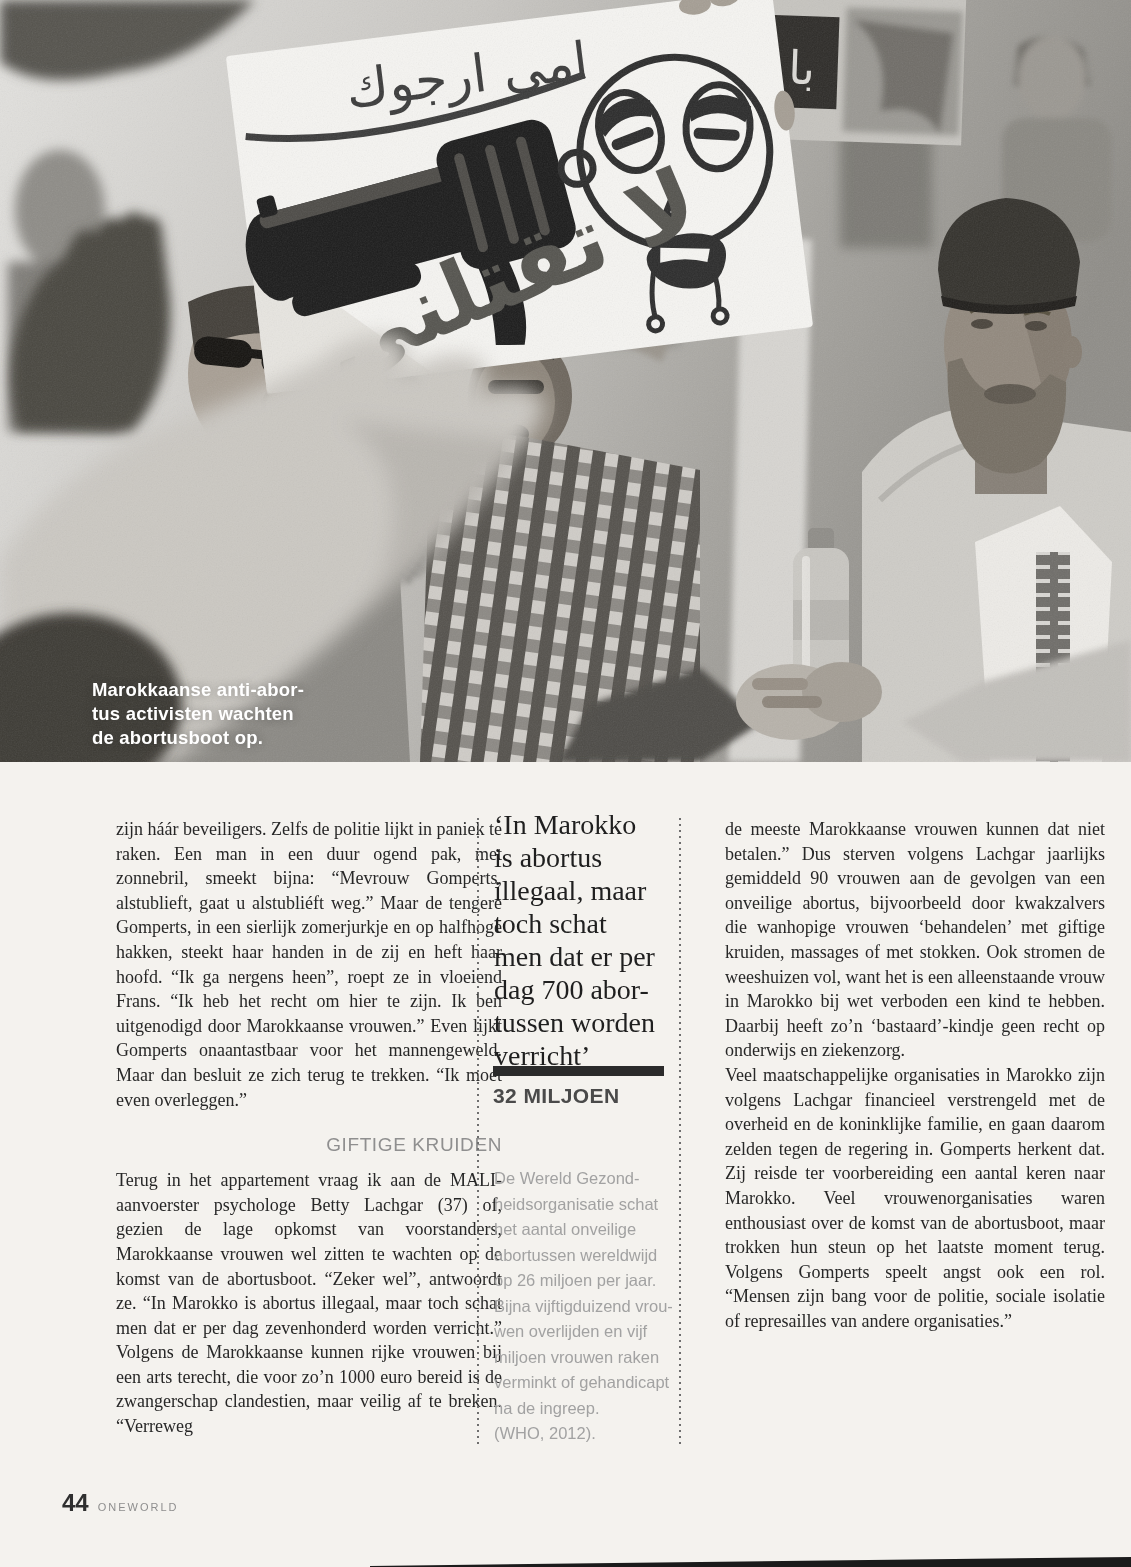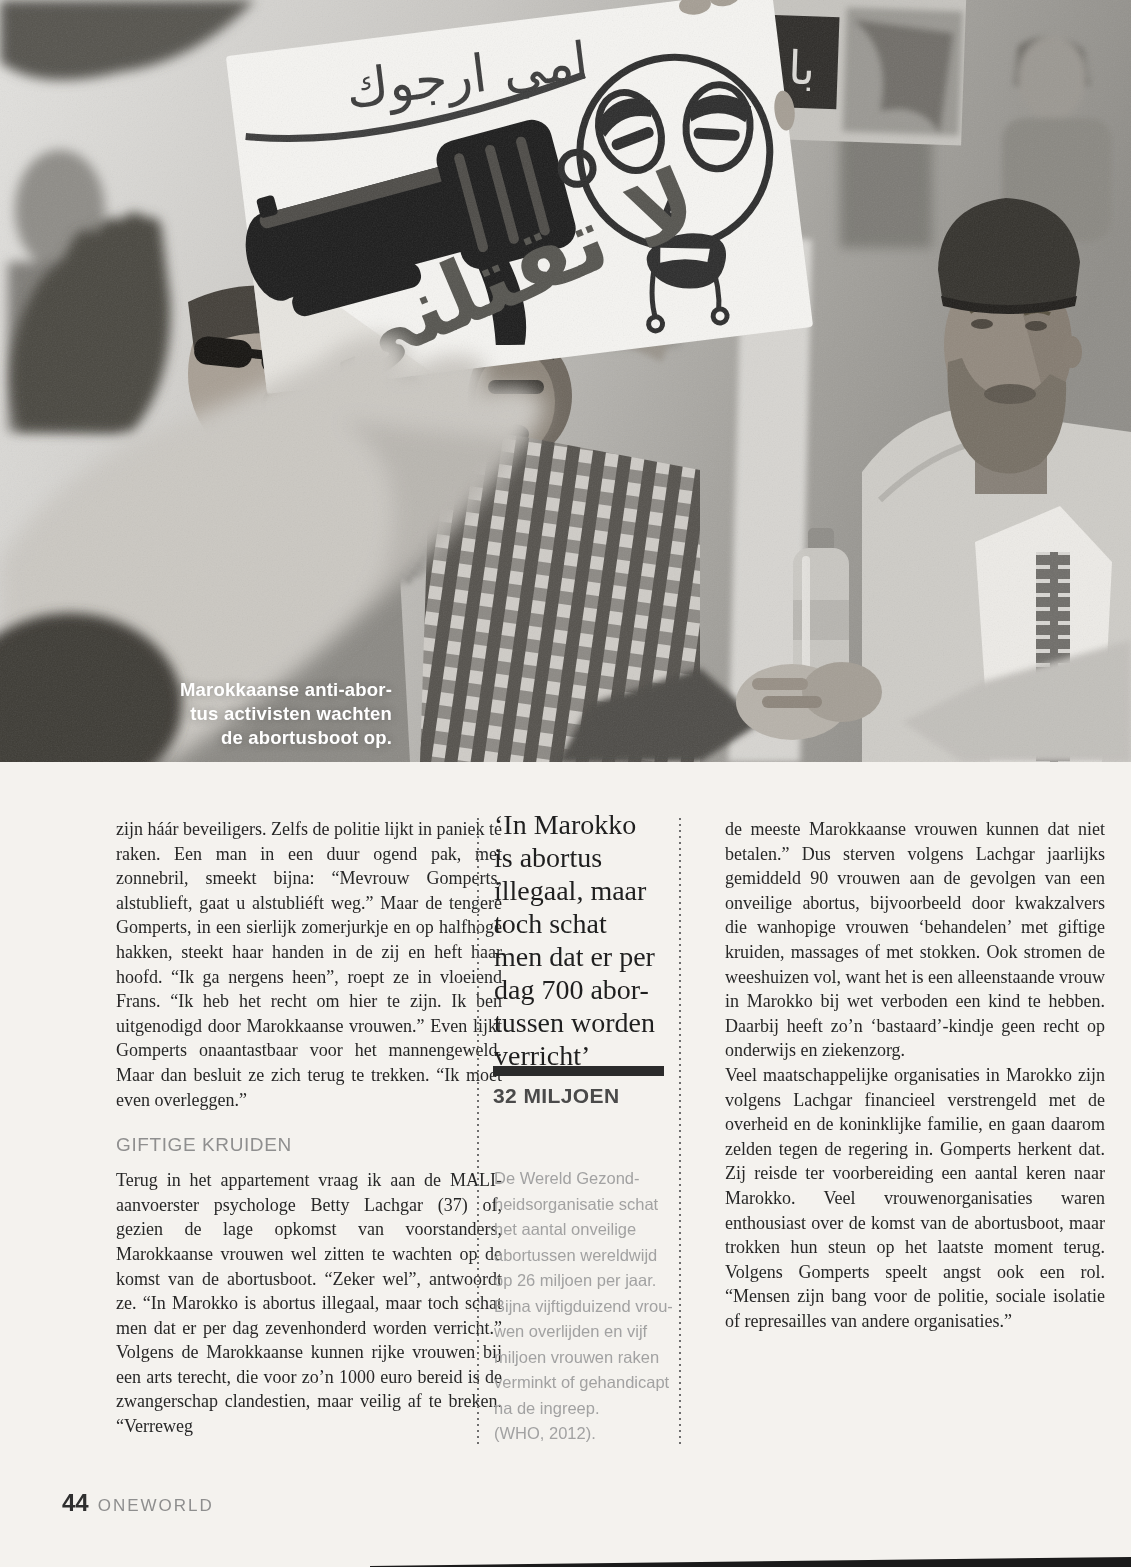--- a/index.html
+++ b/index.html
@@ -9,31 +9,30 @@
     font-family:"Liberation Serif","DejaVu Serif",serif;
   }
   .abs{position:absolute;}
   
   .photo-wrap{top:0;left:0;width:1131px;height:762px;background:#9a9894;}
   .photo-caption{
     left:92px;top:678px;width:300px;
     font:bold 18.5px/24px "Liberation Sans","DejaVu Sans",sans-serif;
     color:#ffffff;white-space:pre-line;letter-spacing:.2px;
     text-shadow:0 0 8px rgba(40,40,40,.35);
-    text-align:right;
   }
   
   .body-serif{font:18px/24.6px "Liberation Serif","DejaVu Serif",serif;color:#272727;
     text-align:justify;margin-left:28px;}
   .body-serif p{margin:0;}
   .col1{left:88px;top:817px;width:386px;}
   .col3{left:697px;top:817px;width:380px;}
   .section-heading{
     font:19px "Liberation Sans","DejaVu Sans",sans-serif;
-    color:#8f8f8f;letter-spacing:.6px;margin:22px 0 12px 0;text-align:left;
+    color:#8f8f8f;letter-spacing:.6px;margin:22px 0 12px 0;text-align:right;
   }
   
   .vrule{width:2px;top:818px;height:628px;
     background-image:repeating-linear-gradient(to bottom,#6e6e6e 0 2px,transparent 2px 6px);}
   .vrule-left{left:477px;}
   .vrule-right{left:679px;}
   .pullquote{
     left:494px;top:808px;width:186px;
     font:28px/33px "Liberation Serif","DejaVu Serif",serif;
     color:#1f1f1f;white-space:pre-line;
@@ -45,21 +44,21 @@
     color:#4a4a4a;letter-spacing:.4px;
   }
   .sidebar-body{
     left:494px;top:1166px;width:200px;
     font:16.5px/25.5px "Liberation Sans","DejaVu Sans",sans-serif;
     color:#a2a2a2;white-space:pre-line;
   }
   
   .footer{left:62px;top:1489px;font-family:"Liberation Sans","DejaVu Sans",sans-serif;}
   .footer .pagenum{font-weight:bold;font-size:24px;color:#2f2f2f;}
-  .footer .mag{font-size:17px;color:#8e8e8e;letter-spacing:2px;margin-left:9px;}
+  .footer .mag{font-size:11px;color:#8e8e8e;letter-spacing:2px;margin-left:9px;}
   
   .scan-edge{left:370px;top:1557px;width:761px;height:10px;background:#1b1b1b;
     clip-path:polygon(0 90%,100% 0,100% 100%,0 100%);}
 </style>
 </head>
 <body>
 
 <div class="abs photo-wrap">
 <svg width="1131" height="762" viewBox="0 0 1131 762" preserveAspectRatio="none">
   <defs>

